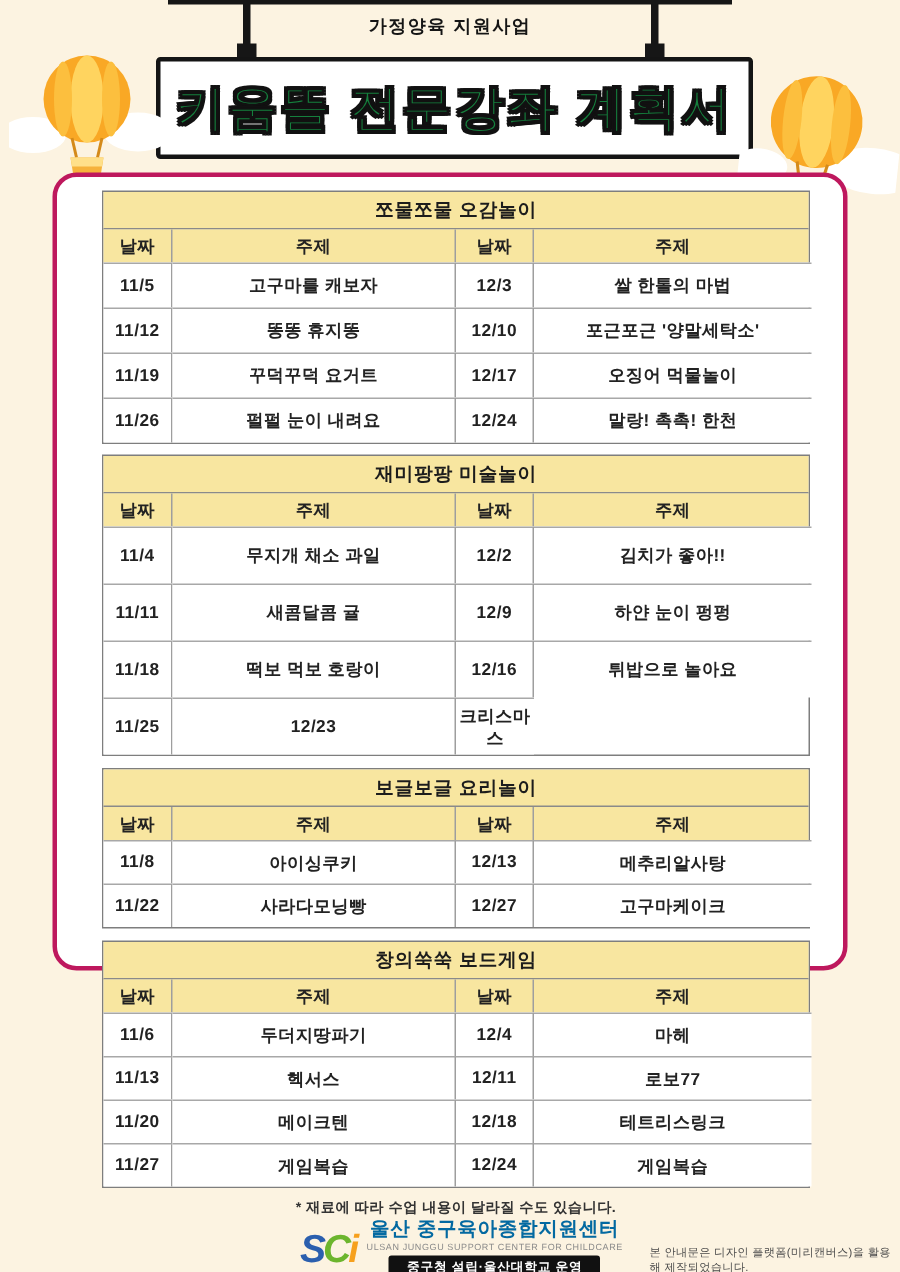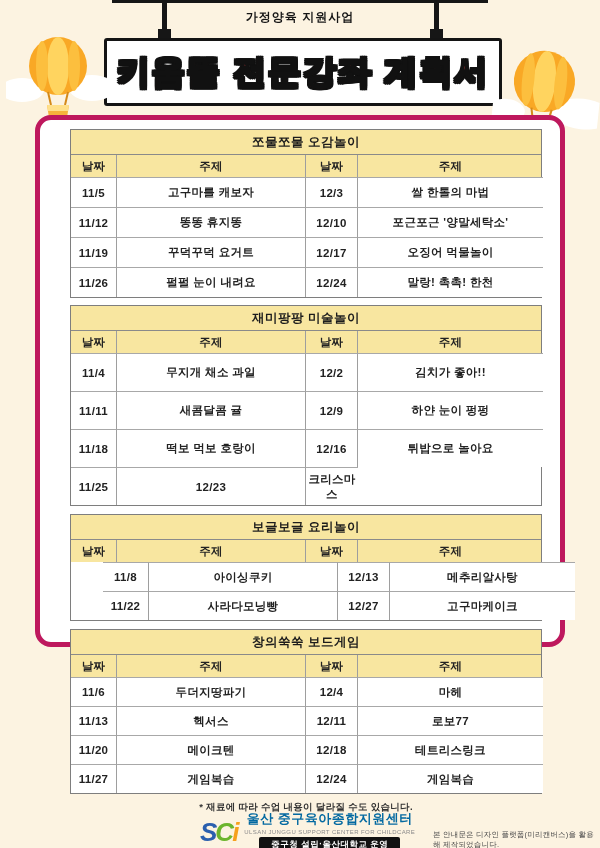--- a/index.html
+++ b/index.html
@@ -18,45 +18,45 @@
   .program-label{
     position:absolute;left:0;right:0;top:9px;text-align:center;
     font-size:12px;font-weight:700;letter-spacing:1px;color:#151515;
   }
   .banner{
     position:absolute;left:104px;top:38px;width:392px;height:62px;
     background:#ffffff;border:3px solid #141414;border-radius:3px;
     display:flex;align-items:center;justify-content:center;
   }
   .banner-title{
-    font-size:33px;font-weight:700;letter-spacing:2px;color:#ef4444;
+    font-size:33px;font-weight:400;letter-spacing:2px;color:#15803d;
     -webkit-text-stroke:1.6px #111;
     text-shadow:-2px -2px 0 #111,2px -2px 0 #111,-2px 2px 0 #111,2px 2px 0 #111,
                  0 -2px 0 #111,0 2px 0 #111,-2px 0 0 #111,2px 0 0 #111;
   }
   
   .balloon{position:absolute;}
   .balloon.left{left:6px;top:28px;}
   .balloon.right{left:494px;top:42px;transform:rotate(6deg);}
   
   .card{
     position:absolute;left:35px;top:115px;width:530px;height:532px;
-    background:#ffffff;border:5px solid #be185d;border-radius:16px;
+    background:#ffffff;border:3px solid #be185d;border-radius:16px;
     box-sizing:border-box;padding:9px 0 0 30px;
   }
   .sched-table{width:472px;border:1.5px solid #7e7e7e;box-sizing:border-box;background:#fff;}
   .table-0{margin-bottom:7px;} .table-1{margin-bottom:8px;} .table-2{margin-bottom:8px;}
   .t-title{
     background:#f8e6a0;border-bottom:1.4px solid #8a8a8a;height:24px;line-height:24px;
     text-align:center;font-weight:700;font-size:12.5px;letter-spacing:.5px;
   }
   .t-row{display:grid;grid-template-columns:46px 189px 52px 185px;}
   .t-head{background:#f8e6a0;height:22px;}
   .table-0 .t-body{height:30px;} .table-1 .t-body{height:38px;}
-  .table-2 .t-body{height:29px;margin-left:32px;} .table-3 .t-body{height:29px;}
+  .table-2 .t-body{height:29px;} .table-3 .t-body{height:29px;}
   .cell{
     display:flex;align-items:center;justify-content:center;
     font-size:11.5px;font-weight:700;letter-spacing:.3px;color:#222;
     box-sizing:border-box;
   }
   .cell.br{border-right:1px solid #9e9e9e;}
   .t-body .cell{border-top:1px solid #a8a8a8;background:#fff;text-align:center;}
   .footnote{
     width:472px;margin-top:7px;text-align:center;
     font-size:9.5px;font-weight:700;color:#333;letter-spacing:.3px;

